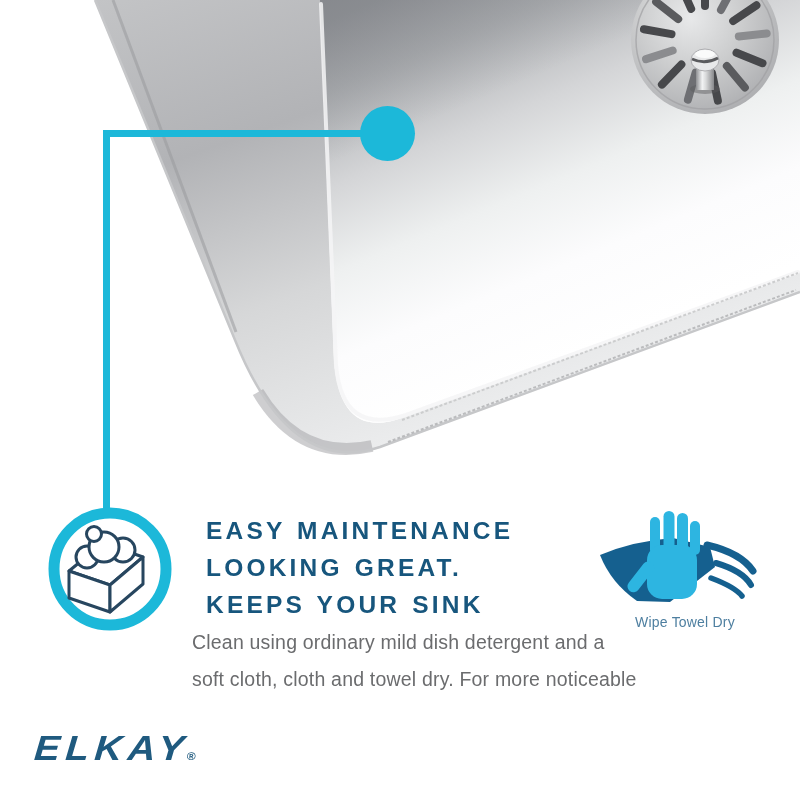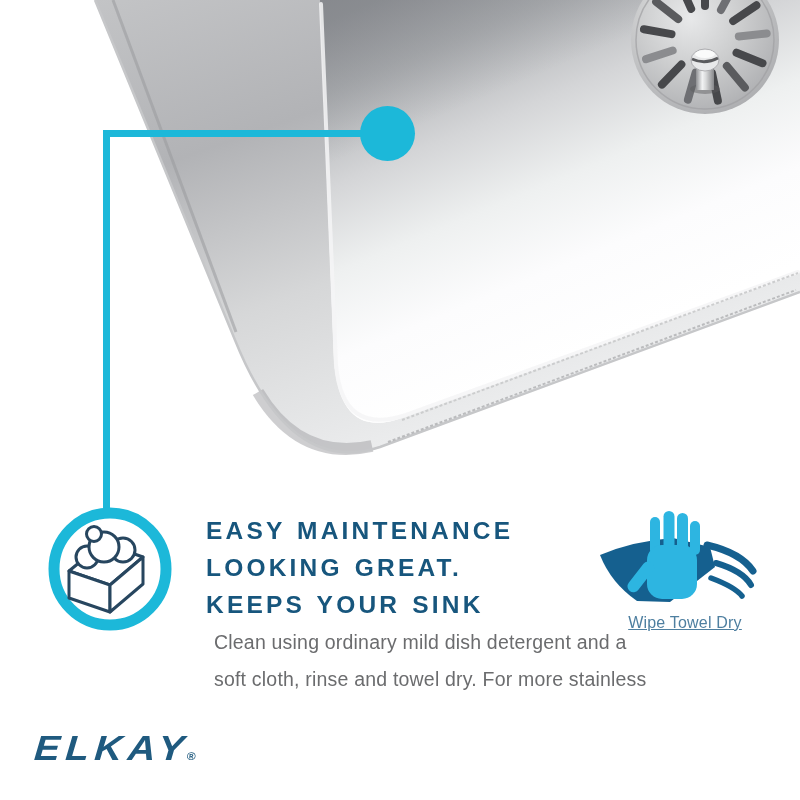--- a/index.html
+++ b/index.html
@@ -7,26 +7,26 @@
         font-family:"Liberation Sans",sans-serif;}
   
   .callout-dot{position:absolute;left:360px;top:106px;width:55px;height:55px;
                border-radius:50%;background:var(--accent);}
   .callout-line-h{position:absolute;left:103px;top:130px;width:262px;height:7px;background:var(--accent);}
   .callout-line-v{position:absolute;left:103px;top:130px;width:7px;height:380px;background:var(--accent);}
   .soap-badge{position:absolute;left:44px;top:503px;width:132px;height:132px;}
   
   .headline{position:absolute;left:206px;top:512px;color:var(--headline);
             font-size:24.5px;line-height:37px;font-weight:700;letter-spacing:3.2px;word-spacing:2px;}
-  .bodycopy{position:absolute;left:214px;top:624px;color:var(--bodytext);
+  .bodycopy{position:absolute;left:192px;top:624px;color:var(--bodytext);
             font-size:19.5px;line-height:37px;letter-spacing:0.2px;}
   
   .wipe-badge{position:absolute;left:593px;top:503px;width:176px;height:112px;}
   .wipe-label{position:absolute;left:585px;top:614px;width:200px;text-align:center;
-              color:var(--labelblue);font-size:16px;letter-spacing:0.2px;text-decoration:underline;}
+              color:var(--labelblue);font-size:14px;letter-spacing:0.2px;}
   
   .logo{position:absolute;left:36px;top:728px;color:var(--logoblue);
         font-size:35px;font-weight:700;font-style:italic;letter-spacing:5px;
         transform:scaleX(1.1) skewX(-4deg);transform-origin:left top;white-space:nowrap;}
   .logo .reg{font-size:11px;font-style:normal;letter-spacing:0;vertical-align:baseline;margin-left:-2px;}
 </style>
 </head>
 <body>
 
 <div class="page">
@@ -126,21 +126,21 @@
     </g>
   </svg>
 
   <div class="headline">
     <div>EASY MAINTENANCE</div>
     <div>LOOKING GREAT.</div>
     <div>KEEPS YOUR SINK</div>
   </div>
   <div class="bodycopy">
     <div>Clean using ordinary mild dish detergent and a</div>
-    <div>soft cloth, rinse and towel dry. For more stainless</div>
+    <div>soft cloth, cloth and towel dry. For more noticeable</div>
   </div>
 
   <svg class="wipe-badge" viewBox="0 0 176 112">
     <path d="M7,52 Q40,38 80,35 L117,44 L122,64 L77,99 L44,98 Q18,80 7,52 Z" fill="var(--towelblue)"></path>
     <g fill="var(--handcyan)">
       <rect x="57" y="14" width="10" height="38" rx="5"></rect>
       <rect x="70.5" y="8" width="11" height="44" rx="5.5"></rect>
       <rect x="84" y="10" width="11" height="42" rx="5.5"></rect>
       <rect x="97" y="18" width="10" height="34" rx="5"></rect>
       <rect x="54" y="42" width="50" height="54" rx="15"></rect>

